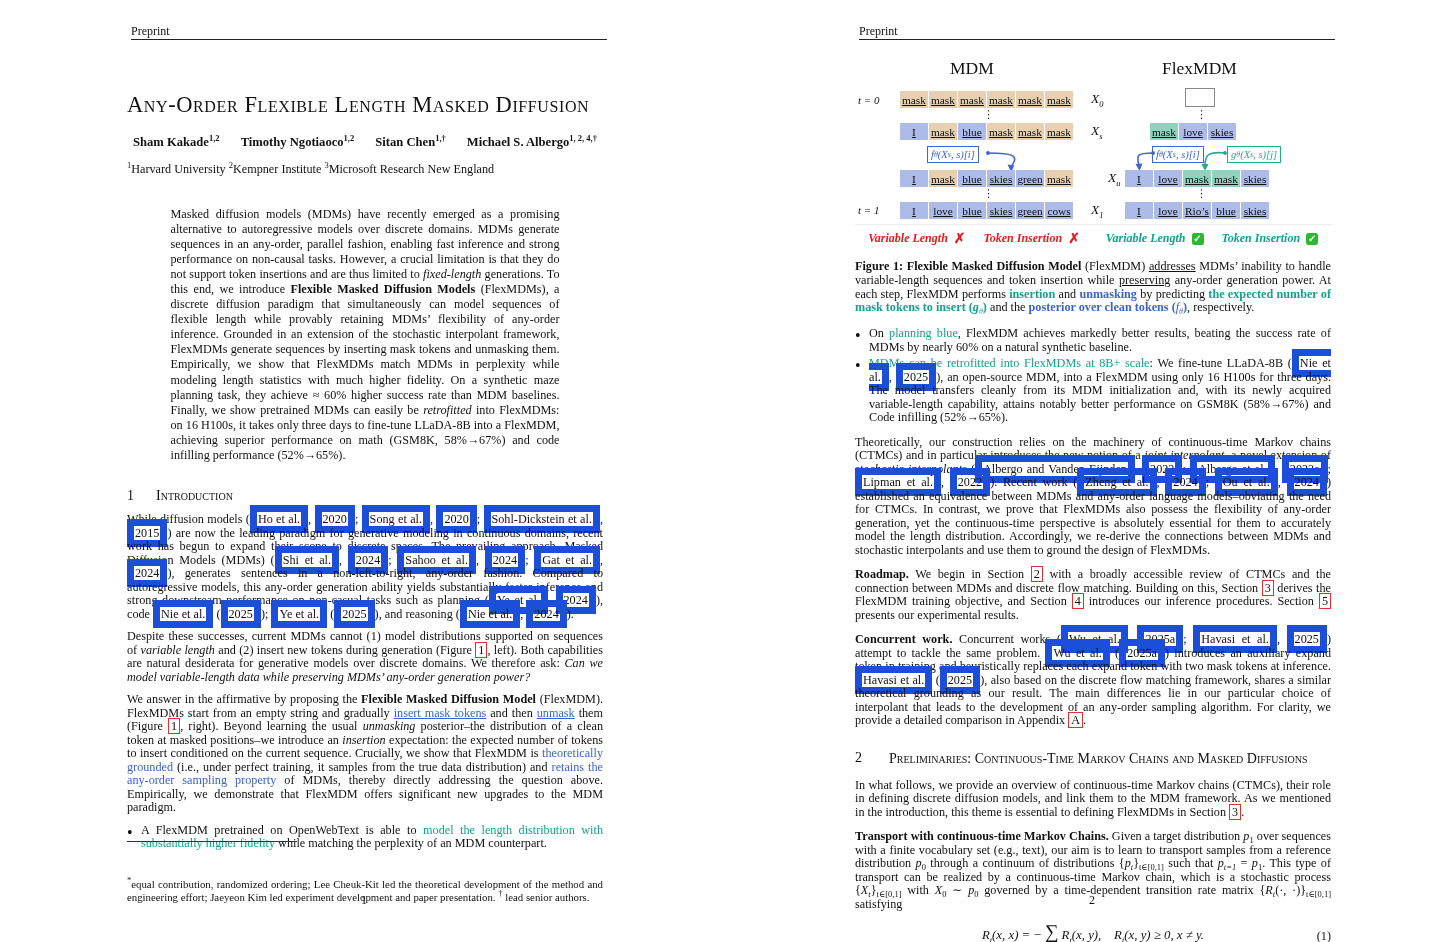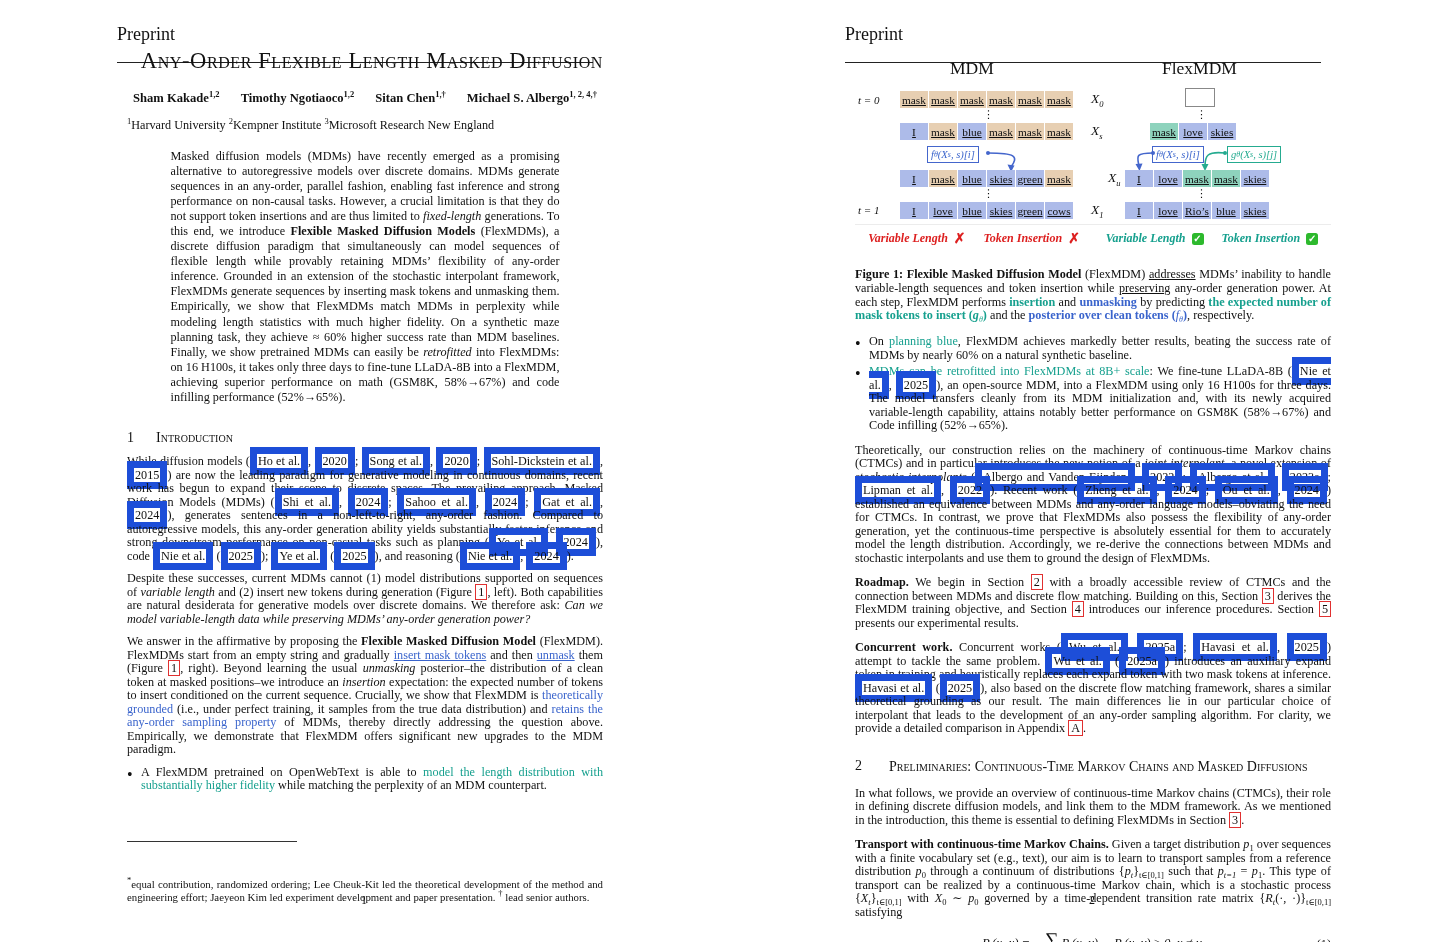--- a/index.html
+++ b/index.html
@@ -1,31 +1,31 @@
 <!DOCTYPE html>
 <html><head>
 <meta charset="utf-8">
 <style>
   html,body{margin:0;padding:0;background:#ffffff;}
   body{width:1456px;height:942px;position:relative;font-family:"Liberation Serif","DejaVu Serif",serif;color:#111;overflow:hidden;}
   .page{position:absolute;top:0;width:728px;height:942px;background:#fff;}
   #pageL{left:0;} #pageR{left:728px;}
   .content{position:absolute;left:127px;width:476px;}
-  .hdr{position:absolute;top:24px;left:117px;width:476px;font-size:18px;border-bottom:1.2px solid #222;padding-bottom:17px;}
+  .hdr{position:absolute;top:24px;left:131px;width:476px;font-size:12px;border-bottom:1.2px solid #222;padding-bottom:0;}
   .pagenum{position:absolute;top:893px;left:0;width:728px;text-align:center;font-size:12px;}
   
   .watermark{position:absolute;left:-175px;top:447px;width:460px;transform:rotate(-90deg);transform-origin:center;color:#8a8a8a;font-size:26px;letter-spacing:0.5px;text-align:center;white-space:nowrap;font-family:"Liberation Serif",serif;}
   
-  .title{text-align:right;font-variant:small-caps;font-size:22.5px;letter-spacing:0.6px;}
+  .title{margin-top:44px;text-align:left;font-variant:small-caps;font-size:22.5px;letter-spacing:0.6px;}
   .authrow{display:flex;justify-content:space-between;font-weight:bold;font-size:12.6px;margin-top:17px;padding:0 6px;}
   .authrow .author{white-space:nowrap;}
   sup,.s-sup{font-size:8.5px;vertical-align:super;line-height:0;}
   .affil{font-size:12.2px;margin-top:12px;line-height:14.5px;}
   .abshead{text-align:center;font-variant:small-caps;font-size:13.5px;letter-spacing:1.5px;margin-top:30px;}
-  .abstract{width:389px;margin:16px auto 0 auto;font-size:12.2px;line-height:15.1px;text-align:justify;}
+  .abstract{width:389px;margin:30px auto 0 auto;font-size:12.2px;line-height:15.1px;text-align:justify;}
   .sechead{font-variant:small-caps;font-size:14px;margin-top:25px;}
   .sechead .secnum{margin-right:22px;}
   .para{font-size:12.2px;line-height:13.5px;text-align:justify;margin-top:9px;}
   .bullet{display:flex;margin-top:9px;}
   .bullet .bmark{width:14px;flex:none;}
   .bullet .btext{flex:1;font-size:12.2px;line-height:13.5px;text-align:justify;}
   .footnote-block{position:absolute;top:841px;left:127px;width:476px;}
   .footnote-rule{width:170px;border-top:1px solid #333;margin-bottom:4px;}
   .footnote{font-size:10.8px;line-height:12.6px;text-align:justify;margin-top:36px;}
   
@@ -61,21 +61,21 @@
   .legend-item{display:flex;align-items:center;margin-bottom:7px;}
   .legend-swatch{width:26px;height:15px;flex:none;margin-right:8px;}
   .legend-label{font-size:11.5px;}
   .statusline{position:absolute;top:166px;left:0;width:476px;border-top:1px solid #ececec;padding-top:5px;display:flex;}
   .statushalf{width:50%;display:flex;justify-content:center;gap:18px;}
   .statusitem{display:flex;align-items:center;gap:6px;font-size:12px;font-style:italic;font-weight:bold;}
   .statusitem.bad{color:#dd1f1f;}
   .statusitem.good{color:#16a08e;}
   .mark-x{color:#dd1f1f;font-size:14px;font-style:normal;}
   .mark-check{display:inline-flex;align-items:center;justify-content:center;width:12px;height:12px;background:#2db92d;color:#fff;border-radius:2.5px;font-size:10px;font-style:normal;}
-  .caption{font-size:12.2px;line-height:13.8px;text-align:justify;margin-top:20px;}
+  .caption{font-size:12.2px;line-height:13.8px;text-align:justify;margin-top:12px;}
   
   .sechead2{font-variant:small-caps;font-size:14px;margin-top:22px;display:flex;}
   .sechead2 .secnum{width:34px;flex:none;}
   .sechead2 .sectitle{flex:1;line-height:17px;}
   
   .eqrow{position:relative;margin-top:12px;display:flex;align-items:center;justify-content:center;font-size:12.8px;font-style:italic;}
   .bigop{display:inline-flex;flex-direction:column;align-items:center;margin:0 3px;}
   .bigop .sigma{font-size:19px;font-style:normal;line-height:17px;}
   .bigop .limits{font-size:8.5px;line-height:8px;}
   .eqtag{position:absolute;right:0;top:50%;transform:translateY(-50%);font-style:normal;font-size:12.2px;}

